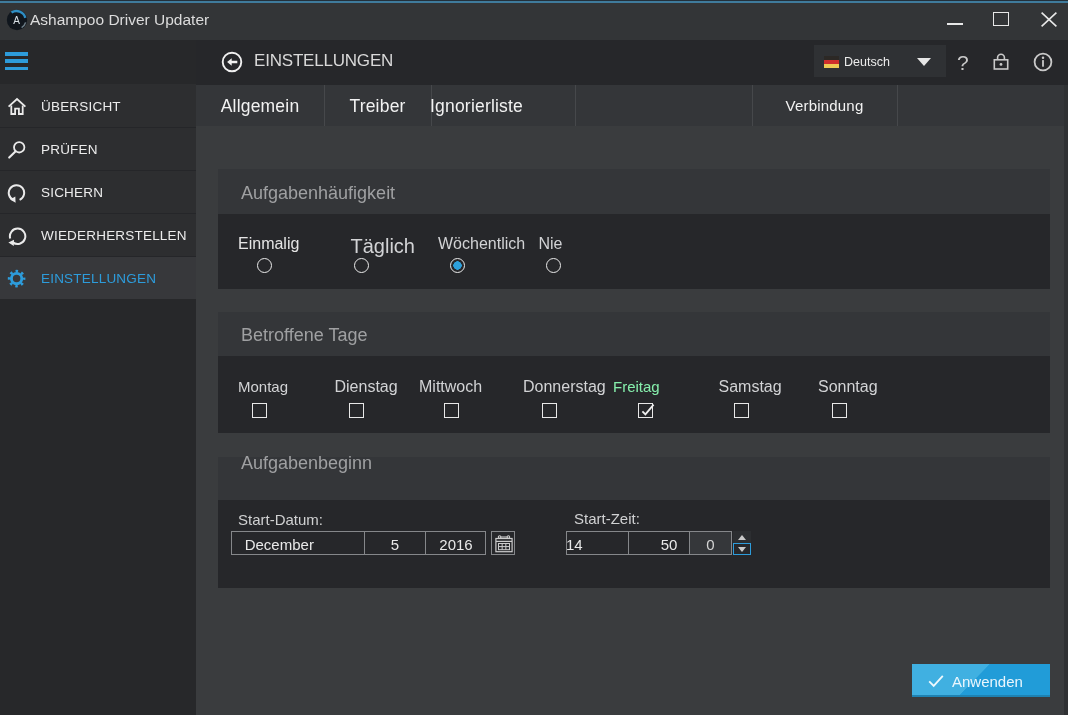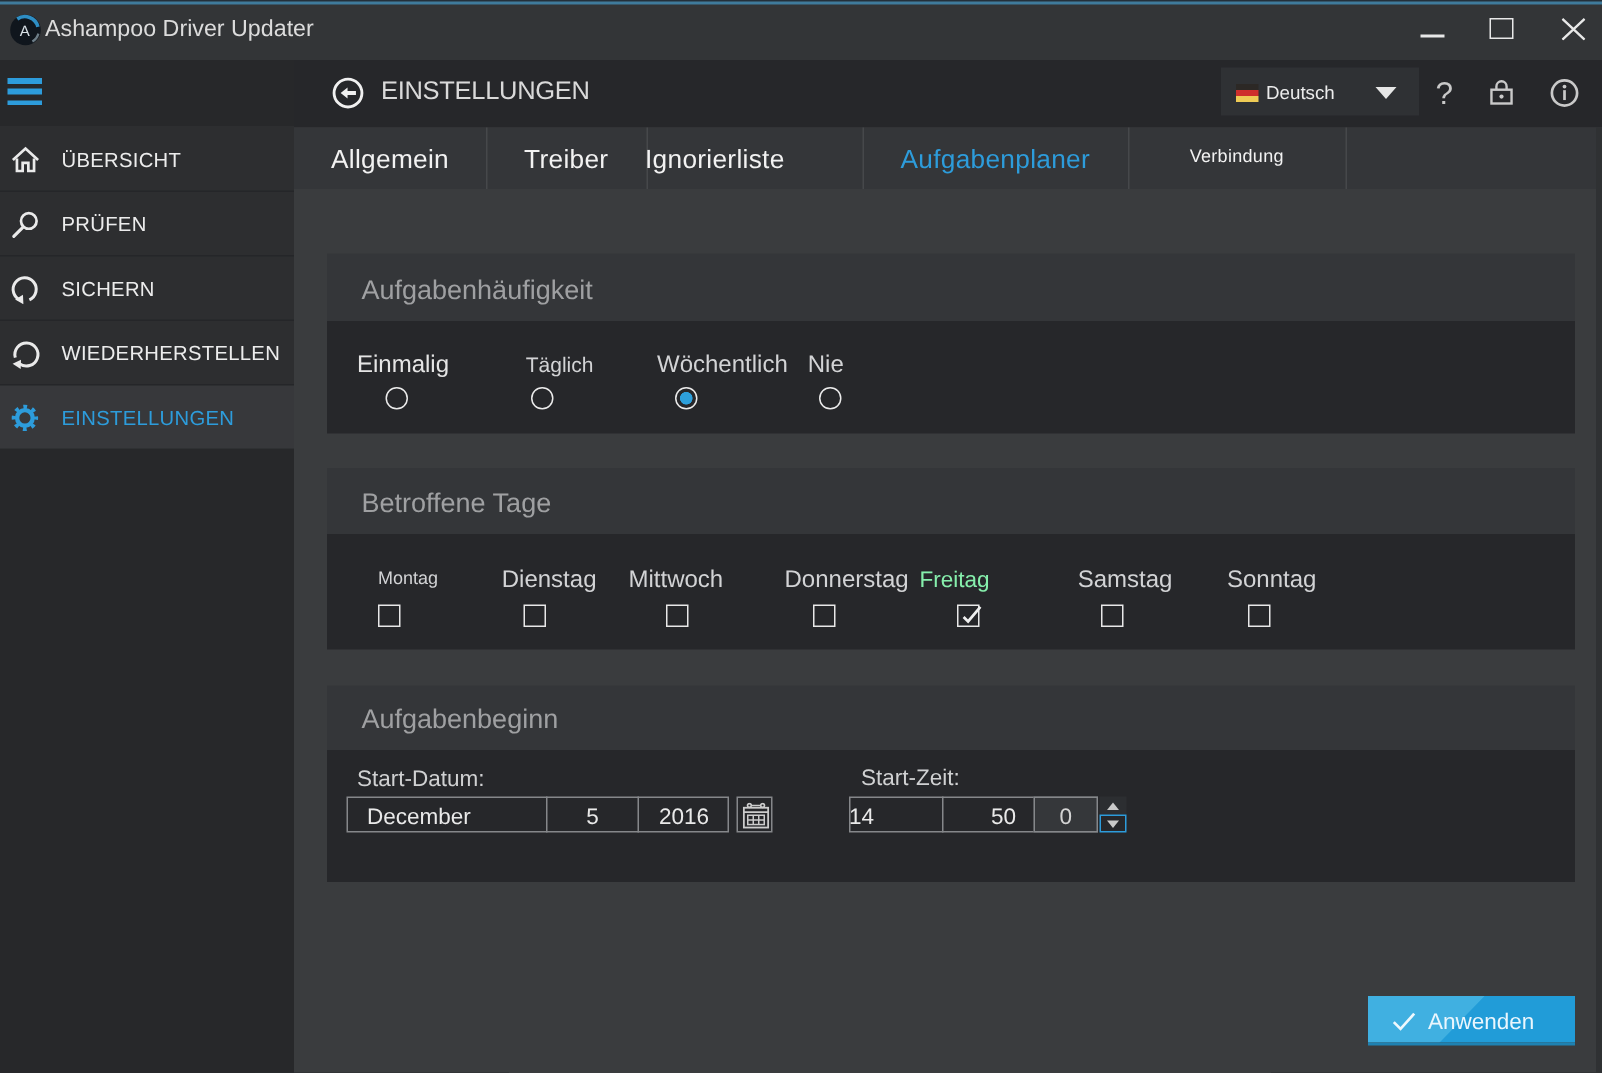--- a/index.html
+++ b/index.html
@@ -103,58 +103,57 @@
 
 <div class="abs" style="left:196px;top:85px;width:872px;height:41px;background:#343639"></div>
 <div class="abs" style="left:324px;top:85px;width:1px;height:41px;background:#46484b"></div>
 <div class="abs" style="left:430.5px;top:85px;width:1px;height:41px;background:#46484b"></div>
 <div class="abs" style="left:575px;top:85px;width:1px;height:41px;background:#46484b"></div>
 <div class="abs" style="left:752px;top:85px;width:1px;height:41px;background:#46484b"></div>
 <div class="abs" style="left:897px;top:85px;width:1px;height:41px;background:#46484b"></div>
 <div class="txt" style="left:196px;top:97.5px;width:128px;text-align:center;font-size:17.5px;color:#f2f2f2;letter-spacing:.2px">Allgemein</div>
 <div class="txt" style="left:324px;top:97.5px;width:107px;text-align:center;font-size:17.5px;color:#f2f2f2;letter-spacing:.2px">Treiber</div>
 <div class="txt" style="left:430px;top:97.5px;width:145px;text-align:left;font-size:17.5px;color:#f2f2f2;letter-spacing:.2px">Ignorierliste</div>
-<div class="txt" style="left:575px;top:97.5px;width:177px;text-align:center;font-size:17.5px;color:#2d9cdb;letter-spacing:.2px">Aufgabenplaner</div>
-<div class="txt" style="left:752px;top:97.5px;width:145px;text-align:center;font-size:12px;color:#f2f2f2;letter-spacing:.2px">Verbindung</div>
+<div class="txt" style="left:752px;top:97.5px;width:145px;text-align:center;font-size:15px;color:#f2f2f2;letter-spacing:.2px">Verbindung</div>
 
 <div class="abs" style="left:218px;top:169px;width:832px;height:45px;background:#343639"></div>
 <div class="txt" style="left:241px;top:183.5px;font-size:18px;color:#9fa0a2">Aufgabenhäufigkeit</div>
 <div class="abs" style="left:218px;top:214px;width:832px;height:75px;background:#26272a"></div>
 <div class="txt" style="left:238px;top:235.5px;font-size:16px;color:#e5e5e5">Einmalig</div>
-<div class="txt" style="left:350.5px;top:235.5px;font-size:14px;color:#d2d3d5">Täglich</div>
+<div class="txt" style="left:350.5px;top:235.5px;font-size:20px;color:#d2d3d5">Täglich</div>
 <div class="txt" style="left:438px;top:235.5px;font-size:16px;color:#d2d3d5">Wöchentlich</div>
 <div class="txt" style="left:538.5px;top:235.5px;font-size:16px;color:#d2d3d5">Nie</div>
 <div class="abs" style="left:257.2px;top:257.9px;width:15px;height:15px;border:1.6px solid #ebebeb;border-radius:50%"></div>
 <div class="abs" style="left:354px;top:257.9px;width:15px;height:15px;border:1.6px solid #ebebeb;border-radius:50%"></div>
 <div class="abs" style="left:449.7px;top:257.9px;width:15px;height:15px;border:1.6px solid #ebebeb;border-radius:50%;background:radial-gradient(circle,#2da0dc 0 4px,transparent 4.4px)"></div>
 <div class="abs" style="left:545.8px;top:257.9px;width:15px;height:15px;border:1.6px solid #ebebeb;border-radius:50%"></div>
 
 <div class="abs" style="left:218px;top:312px;width:832px;height:44px;background:#343639"></div>
 <div class="txt" style="left:241px;top:326px;font-size:18px;color:#9fa0a2">Betroffene Tage</div>
 <div class="abs" style="left:218px;top:356px;width:832px;height:77px;background:#26272a"></div>
-<div class="txt" style="left:252px;top:379px;font-size:12px;color:#d2d3d5">Montag</div>
+<div class="txt" style="left:238px;top:379px;font-size:15px;color:#d2d3d5">Montag</div>
 <div class="txt" style="left:334.5px;top:379px;font-size:16px;color:#d2d3d5">Dienstag</div>
 <div class="txt" style="left:419px;top:379px;font-size:16px;color:#d2d3d5">Mittwoch</div>
 <div class="txt" style="left:523px;top:379px;font-size:16px;color:#d2d3d5">Donnerstag</div>
 <div class="txt" style="left:613px;top:379px;font-size:15px;color:#86efac">Freitag</div>
 <div class="txt" style="left:718.5px;top:379px;font-size:16px;color:#d2d3d5">Samstag</div>
 <div class="txt" style="left:818px;top:379px;font-size:16px;color:#d2d3d5">Sonntag</div>
 <div class="abs" style="left:252.3px;top:403px;width:15px;height:15px;border:1.6px solid #e8e8e8"></div>
 <div class="abs" style="left:348.7px;top:403px;width:15px;height:15px;border:1.6px solid #e8e8e8"></div>
 <div class="abs" style="left:443.5px;top:403px;width:15px;height:15px;border:1.6px solid #e8e8e8"></div>
 <div class="abs" style="left:541.5px;top:403px;width:15px;height:15px;border:1.6px solid #e8e8e8"></div>
 <div class="abs" style="left:638px;top:403px;width:15px;height:15px;border:1.6px solid #e8e8e8"></div>
 <svg class="abs" style="left:638px;top:401px" width="19" height="17" viewBox="0 0 19 17">
   <polyline points="4.4,10.3 7.4,13.3 15.6,3.6" fill="none" stroke="#efefef" stroke-width="1.8"></polyline>
 </svg>
 <div class="abs" style="left:734.4px;top:403px;width:15px;height:15px;border:1.6px solid #e8e8e8"></div>
 <div class="abs" style="left:831.6px;top:403px;width:15px;height:15px;border:1.6px solid #e8e8e8"></div>
 
 <div class="abs" style="left:218px;top:457px;width:832px;height:43px;background:#343639"></div>
-<div class="txt" style="left:241px;top:470px;font-size:18px;color:#9fa0a2">Aufgabenbeginn</div>
+<div class="txt" style="left:241px;top:454px;font-size:18px;color:#9fa0a2">Aufgabenbeginn</div>
 <div class="abs" style="left:218px;top:500px;width:832px;height:88px;background:#26272a"></div>
 <div class="txt" style="left:238px;top:512px;font-size:15px;color:#d0d1d2">Start-Datum:</div>
 <div class="txt" style="left:574px;top:511px;font-size:15px;color:#d0d1d2">Start-Zeit:</div>
 
 <div class="abs" style="left:231px;top:531px;width:255.3px;height:24px;border:1px solid #85878a"></div>
 <div class="abs" style="left:364.3px;top:531px;width:1px;height:24px;background:#85878a"></div>
 <div class="abs" style="left:425.2px;top:531px;width:1px;height:24px;background:#85878a"></div>
 <div class="txt" style="left:244.7px;top:536.5px;font-size:15px;color:#e9e9e9">December</div>
 <div class="txt" style="left:365px;top:536.5px;width:60px;text-align:center;font-size:15px;color:#e9e9e9">5</div>
 <div class="txt" style="left:426px;top:536.5px;width:60px;text-align:center;font-size:15px;color:#e9e9e9">2016</div>

